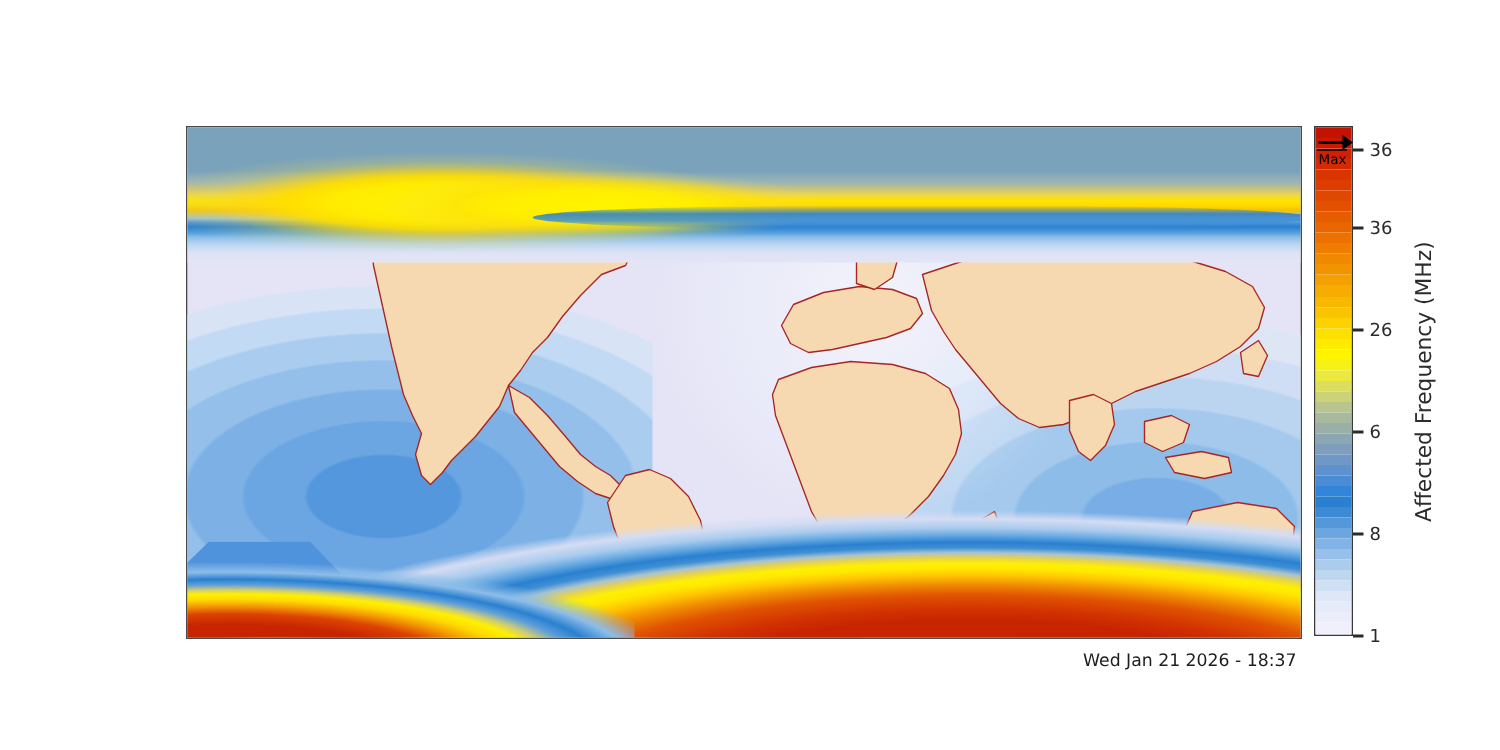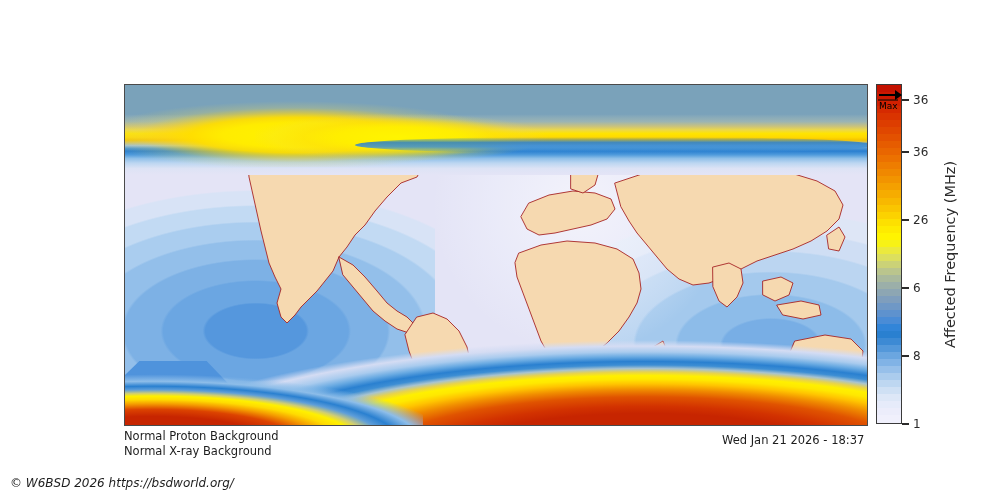--- a/index.html
+++ b/index.html
@@ -359,20 +359,15 @@
         <span class="dash"></span>
         <span class="lab">8</span>
       </div>
       <div class="t" style="top: 340px;">
         <span class="dash"></span>
         <span class="lab">1</span>
       </div>
     </div>
   <div class="cb-title">Affected Frequency (MHz)</div>
 
-  <div class="notes">
-    <div>Normal Proton Background</div>
-    <div>Normal X-ray Background</div>
-  </div>
   <div class="stamp">Wed Jan 21 2026 - 18:37</div>
-  <div class="footer">© W6BSD 2026 https://bsdworld.org/</div>
 
 </div>
 
 </body></html>

